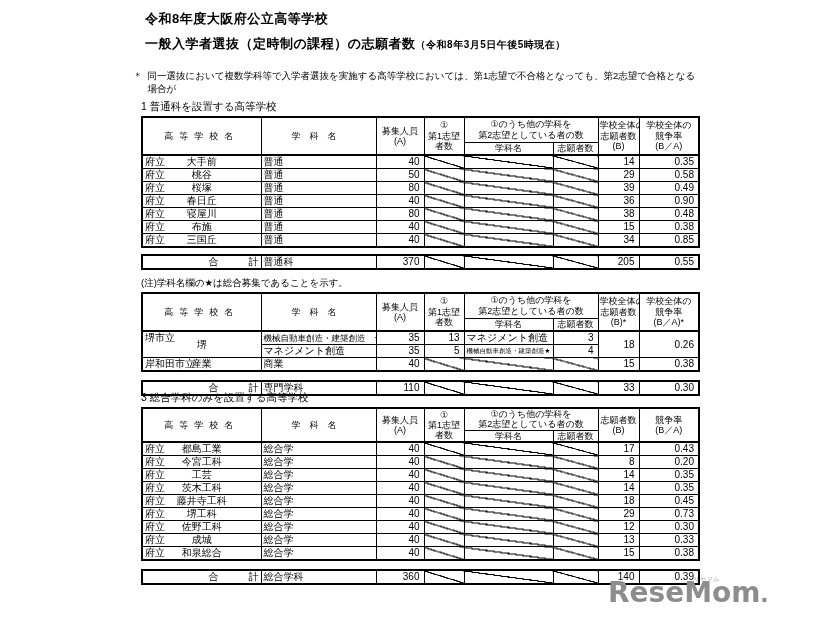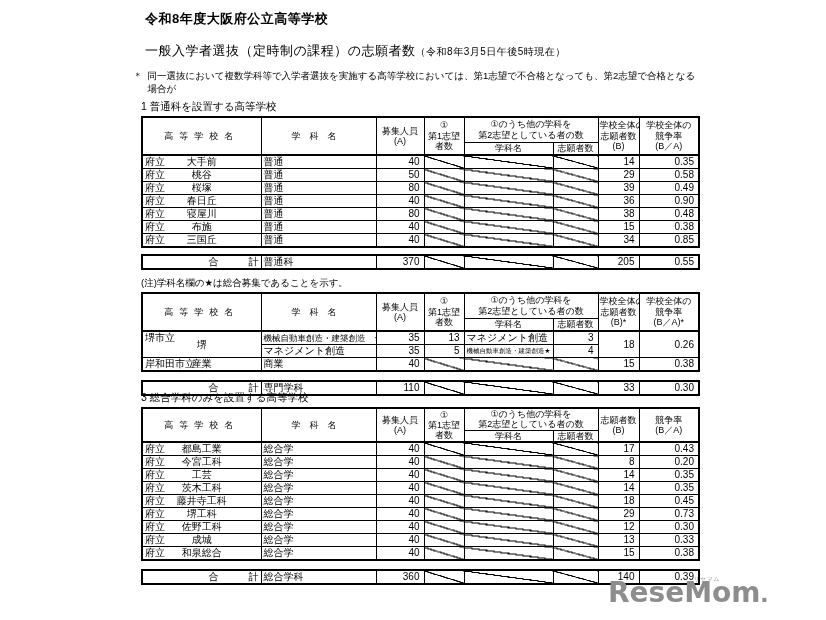--- a/index.html
+++ b/index.html
@@ -6,21 +6,21 @@
   html,body { background:#fff; }
   .page {
     position:relative; width:826px; height:620px; background:#ffffff;
     font-family:"Liberation Sans","DejaVu Sans",sans-serif; color:#000;
     overflow:hidden;
     padding-left:16px;
   }
   
   .doc-title { position:absolute; left:145px; top:10px; }
   .t1 { font-size:13px; font-weight:bold; letter-spacing:0.5px; }
-  .t2 { font-size:13px; font-weight:normal; margin-top:14px; letter-spacing:0.5px; }
+  .t2 { font-size:13px; font-weight:bold; margin-top:7px; letter-spacing:0.5px; }
   .t2 .suffix { font-size:10px; }
   
   .note { position:absolute; left:133px; top:69px; width:566px;
           display:flex; gap:5px; font-size:9.5px; line-height:1.4; }
   
   .section { position:absolute; left:141px; width:557px; }
   #sec-1 { top:100px; } #sec-2 { top:277px; } #sec-3 { top:391px; }
   .sec-head { display:flex; justify-content:space-between; align-items:center;
               margin-bottom:2px; }
   .sec-title { font-size:10.5px; }

